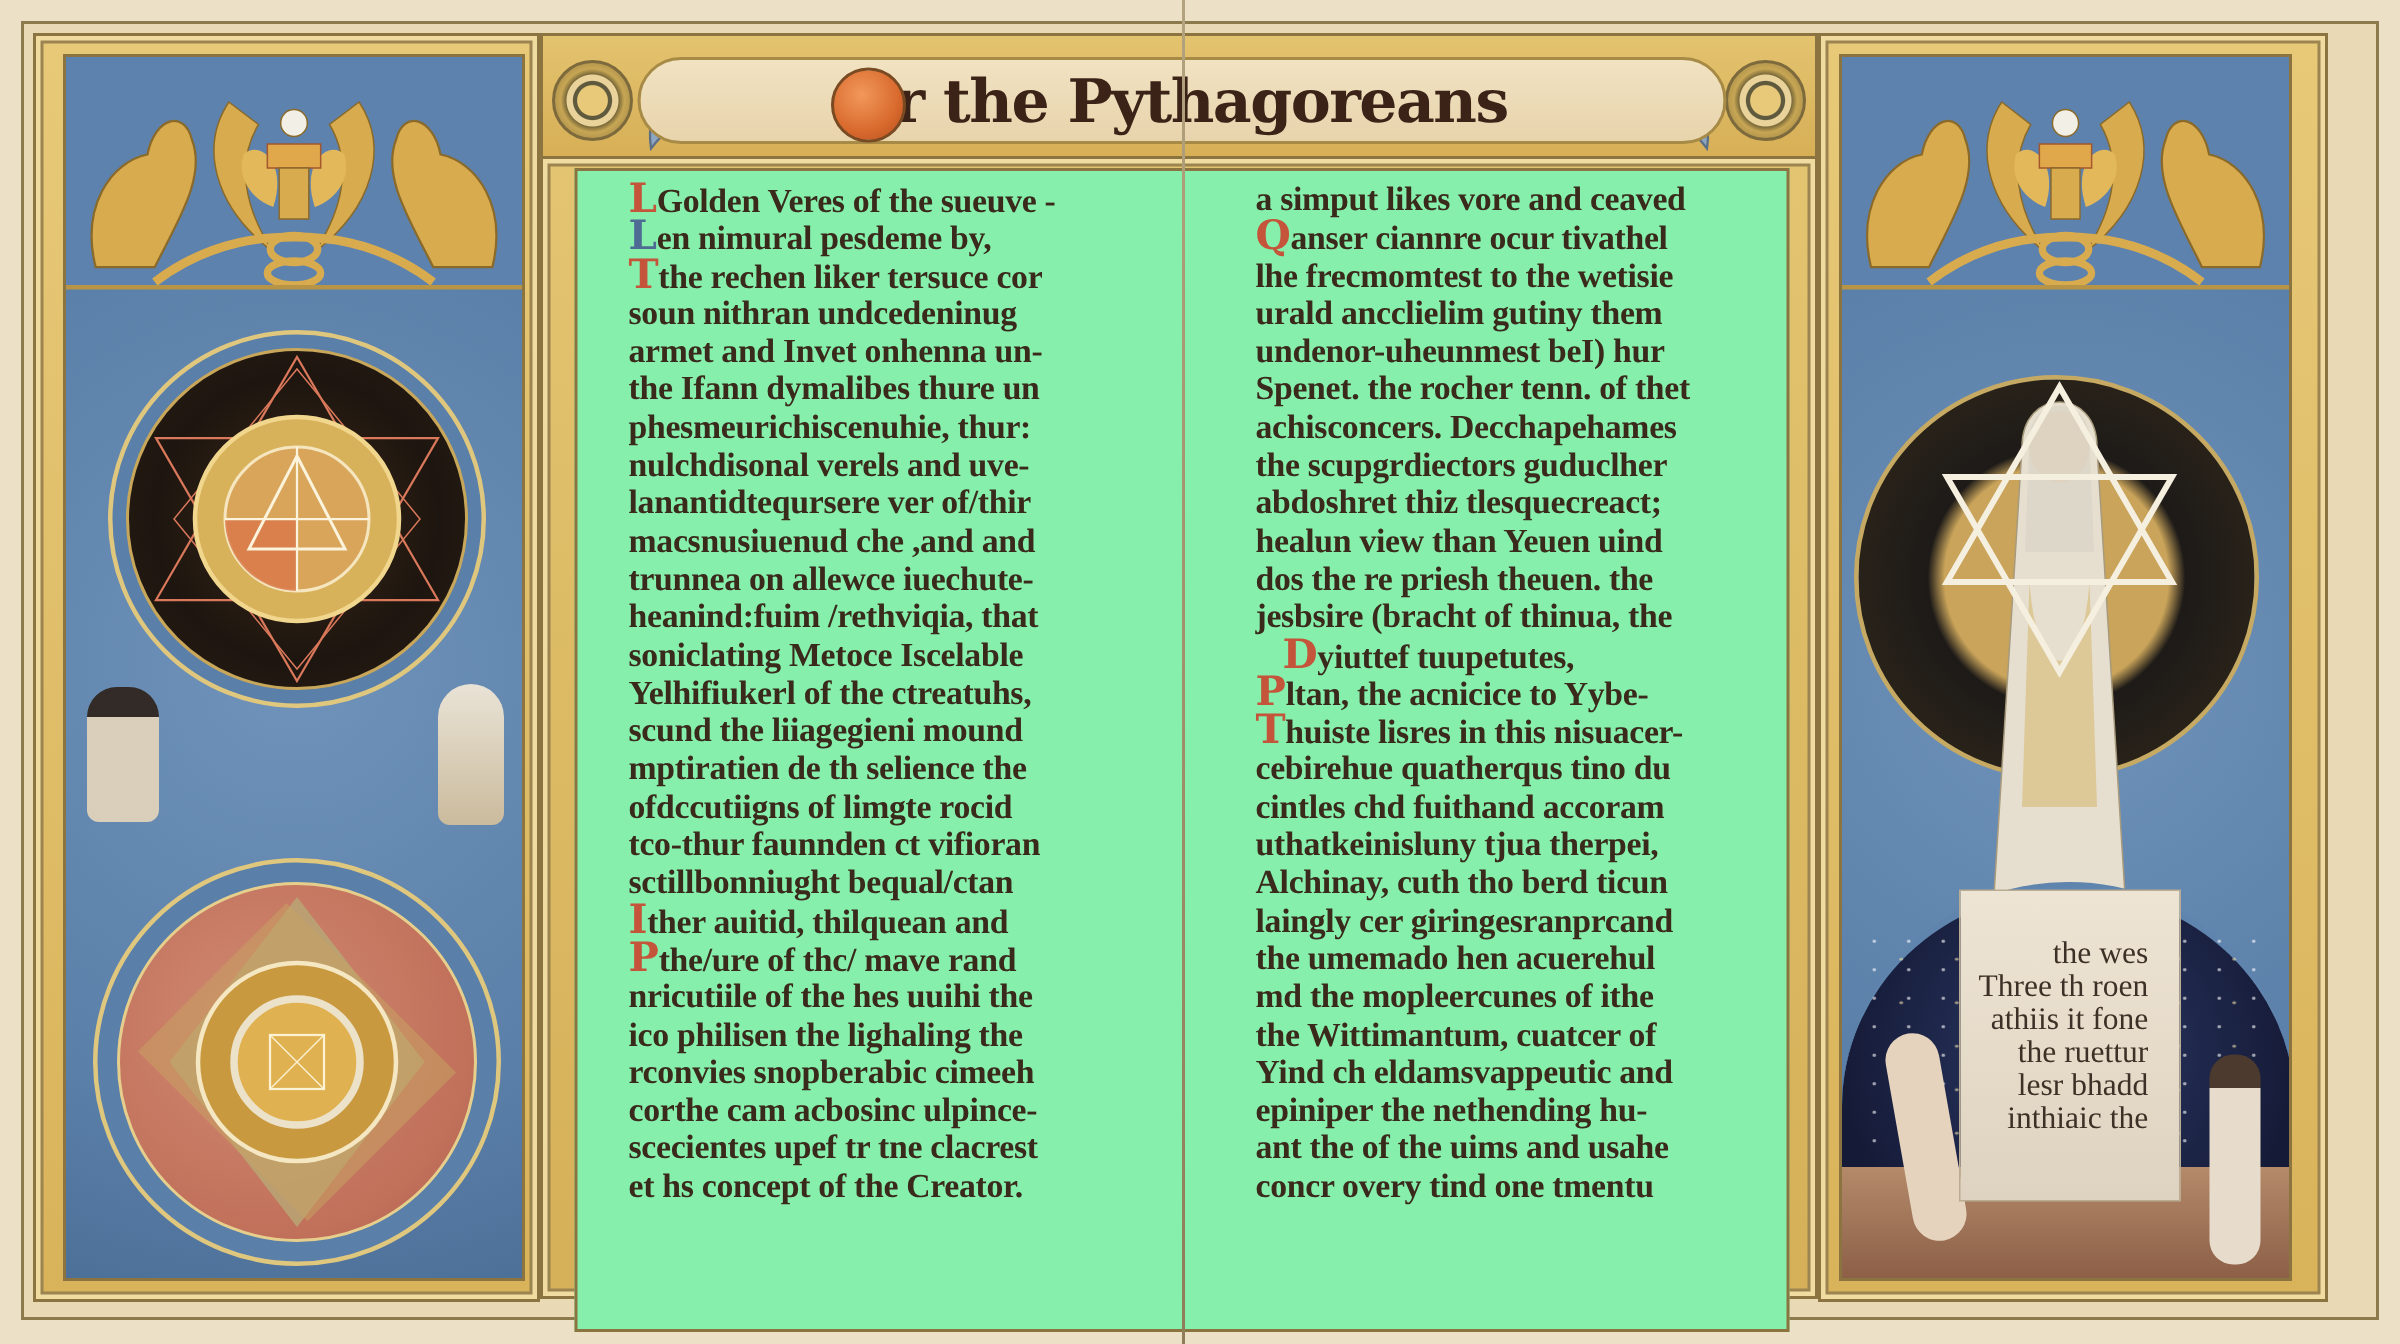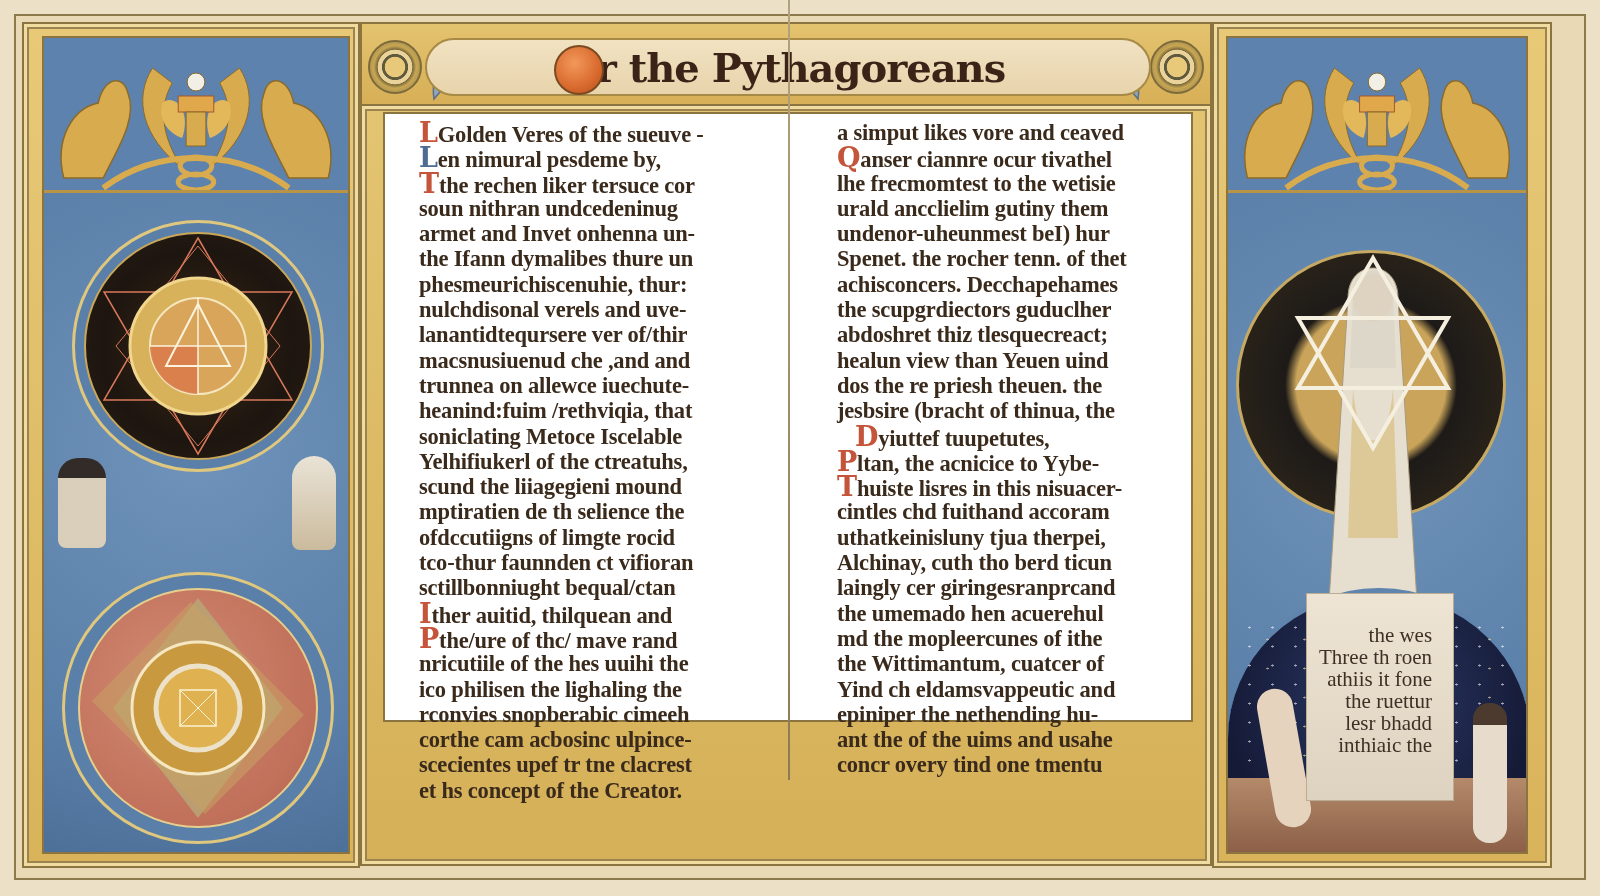--- a/index.html
+++ b/index.html
@@ -7,21 +7,21 @@
   .sheet{position:absolute;left:14px;top:14px;width:1572px;height:866px;background:#e9d9b4;border:2px solid #8c7a4c;box-sizing:border-box;}
   .gold-frame{position:absolute;box-sizing:border-box;background:linear-gradient(180deg,#e7c978,#d9b35a);border:2px solid #8b7440;box-shadow:inset 0 0 0 3px #f0dca0, inset 0 0 0 5px #9c8450;}
   .panel{position:absolute;box-sizing:border-box;background:#5f84ad;border:2px solid #8b7440;overflow:hidden;}
   .panel-inner{position:absolute;inset:0;background:radial-gradient(circle at 50% 50%,#6f93ba 0%,#5a7fa8 70%,#4d7099 100%);}
   
   .frieze{position:absolute;left:10px;right:10px;height:152px;top:10px;background:#5d82ad;border-bottom:3px solid #b89447;}
   .frieze svg{position:absolute;inset:0;width:100%;height:100%;}
   
   .medallion{position:absolute;border-radius:50%;box-sizing:border-box;}
   
-  .text-area{position:absolute;left:383px;top:112px;width:810px;height:610px;background:#ffffff;border:2px solid #8b7440;box-sizing:border-box;}
+  .text-area{position:absolute;left:383px;top:112px;width:810px;height:776px;background:#86efac;border:2px solid #8b7440;box-sizing:border-box;}
   .text-area:before{content:"";position:absolute;left:50%;top:-120px;bottom:-60px;width:2px;background:linear-gradient(180deg,#b3a27e,#8c7b56);}
   .col{position:absolute;top:6px;font-family:"Liberation Serif",serif;font-weight:bold;color:#3a2a1c;font-size:22.5px;line-height:25.3px;letter-spacing:-0.2px;white-space:nowrap;}
   .col.left{left:34px;}
   .col.right{left:452px;}
   .line{display:block;height:25.3px;}
   .initial{color:#c4553a;font-family:"DejaVu Serif",serif;font-weight:bold;font-size:27px;}
   .initial.blue{color:#4e6b94;}
   .header-band{position:absolute;left:360px;top:22px;width:852px;height:88px;background:linear-gradient(180deg,#e4c36f,#d6ae55);border:2px solid #8b7440;box-sizing:border-box;}
   .title-scroll{position:absolute;left:63px;top:14px;width:726px;height:58px;border-radius:30px;background:linear-gradient(180deg,#f1e2c2,#e8d4ac);border:2px solid #a68a45;box-sizing:border-box;}
   .title-text{position:absolute;left:0;right:0;top:4px;text-align:center;font-family:"DejaVu Serif",serif;font-weight:bold;font-size:40px;color:#3c2318;letter-spacing:-1px;}
@@ -143,20 +143,21 @@
     <span class="line">Spenet. the rocher tenn. of thet</span>
     <span class="line">achisconcers. Decchapehames</span>
     <span class="line">the scupgrdiectors guduclher</span>
     <span class="line">abdoshret thiz tlesquecreact;</span>
     <span class="line">healun view than Yeuen uind</span>
     <span class="line">dos the re priesh theuen. the</span>
     <span class="line">jesbsire (bracht of thinua, the</span>
     <span class="line" style="padding-left:18px;"><span class="initial">D</span><span>yiuttef tuupetutes,</span></span>
     <span class="line"><span class="initial">P</span><span>ltan, the acnicice to Yybe-</span></span>
     <span class="line"><span class="initial">T</span><span>huiste lisres in this nisuacer-</span></span>
+    <span class="line">cebirehue quatherqus tino du</span>
     <span class="line">cintles chd fuithand accoram</span>
     <span class="line">uthatkeinisluny tjua therpei,</span>
     <span class="line">Alchinay, cuth tho berd ticun</span>
     <span class="line">laingly cer giringesranprcand</span>
     <span class="line">the umemado hen acuerehul</span>
     <span class="line">md the mopleercunes of ithe</span>
     <span class="line">the Wittimantum, cuatcer of</span>
     <span class="line">Yind ch eldamsvappeutic and</span>
     <span class="line">epiniper the nethending hu-</span>
     <span class="line">ant the of the uims and usahe</span>

